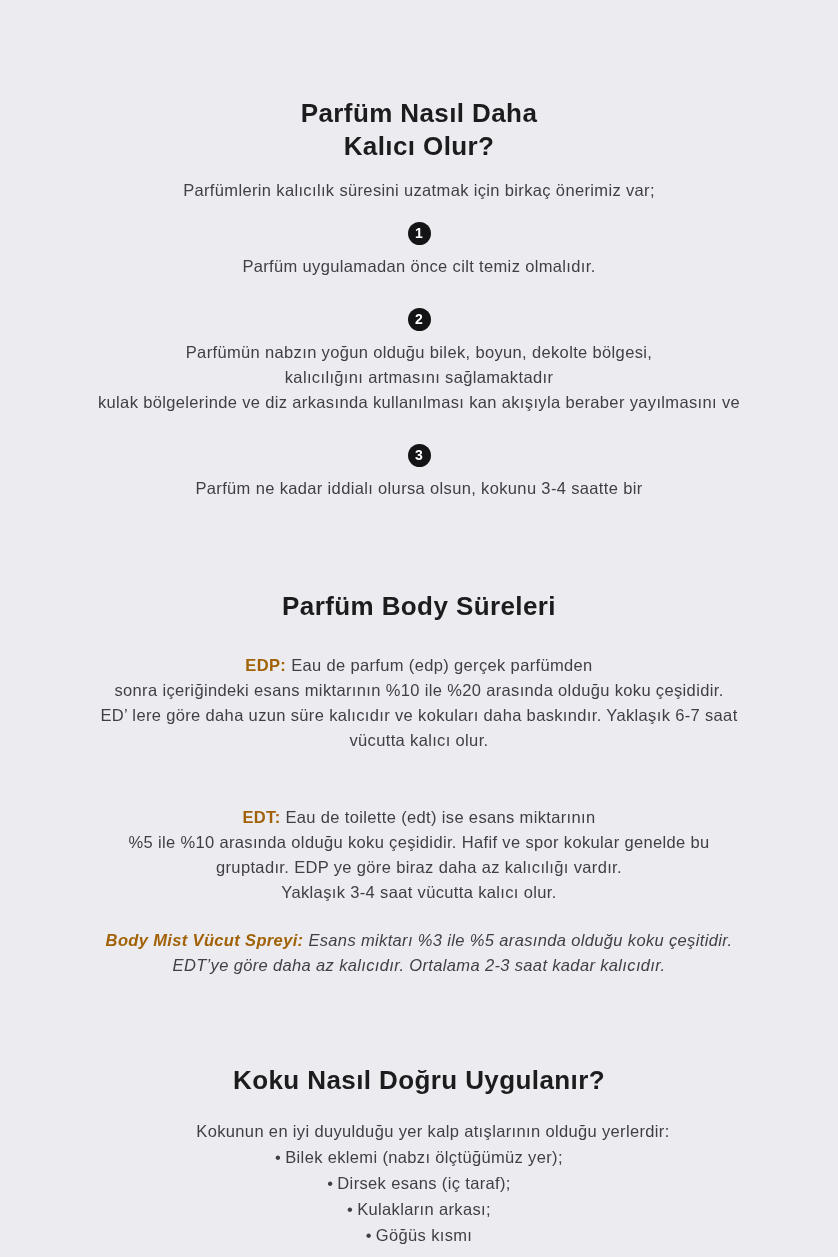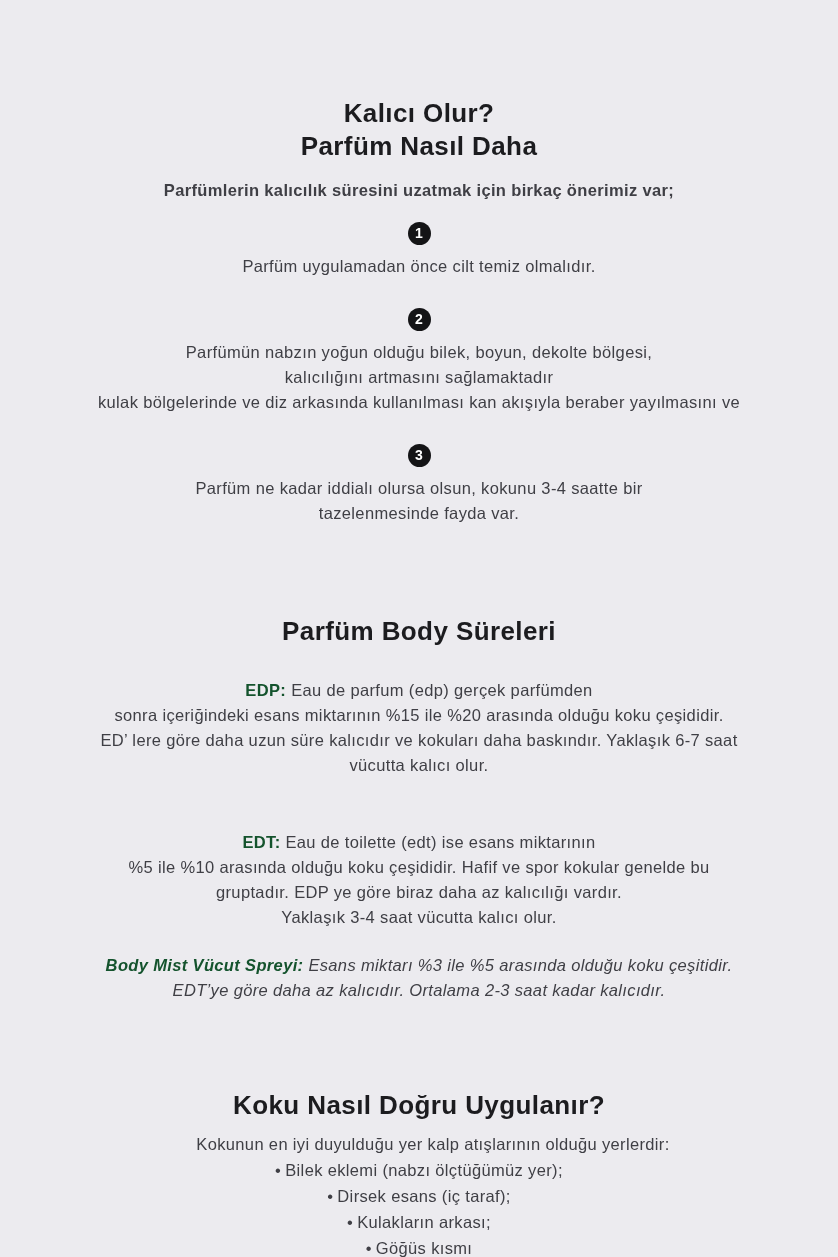--- a/index.html
+++ b/index.html
@@ -25,51 +25,51 @@
     letter-spacing:.4px;
     line-height:33px;
   }
   .tline{display:block;}
   .body-text{
     font-size:16.5px;
     letter-spacing:.35px;
     line-height:25px;
     color:var(--body);
   }
-  .intro{margin-top:15px;font-weight:bold;}
+  .intro{margin-top:15px;}
   .badge{
     display:block;
     width:23px;height:23px;
     margin:19px auto 9px auto;
     border-radius:50%;
     background:var(--badge-bg);
     color:var(--badge-fg);
     font-size:14px;font-weight:700;
     line-height:23px;text-align:center;
   }
   .step + .step .badge{margin-top:29px;}
   .sec-durations-title{margin-top:89px;}
   .para{margin-top:30px;}
   .para-edt{margin-top:52px;}
   .para-mist{margin-top:23px;font-style:italic;}
-  .b{font-weight:700;color:#14532d;}
+  .b{font-weight:700;color:#a16207;}
   .sec-apply-title{margin-top:86px;}
-  .apply-intro{margin-top:10px;padding-left:28px;}
+  .apply-intro{margin-top:22px;padding-left:28px;}
   .bullet-line{line-height:26px;text-align:center;}
   .bullet-marker{margin-right:4px;}
 </style>
 </head>
 <body>
 
 <div class="page">
 
   <section>
     <h1>
+      <span class="tline">Parfüm Nasıl Daha</span>
       <span class="tline">Kalıcı Olur?</span>
-      <span class="tline">Parfüm Nasıl Daha</span>
     </h1>
     <p class="body-text intro">Parfümlerin kalıcılık süresini uzatmak için birkaç önerimiz var;</p>
 
     <div class="step">
       <span class="badge">1</span>
       <div class="body-text">
         <div>Parfüm uygulamadan önce cilt temiz olmalıdır.</div>
       </div>
     </div>
 
@@ -79,31 +79,30 @@
         <div>Parfümün nabzın yoğun olduğu bilek, boyun, dekolte bölgesi,</div>
         <div>kalıcılığını artmasını sağlamaktadır</div>
         <div>kulak bölgelerinde ve diz arkasında kullanılması kan akışıyla beraber yayılmasını ve</div>
       </div>
     </div>
 
     <div class="step">
       <span class="badge">3</span>
       <div class="body-text">
         <div>Parfüm ne kadar iddialı olursa olsun, kokunu 3-4 saatte bir</div>
-        <div>tazelenmesinde fayda var.</div>
       </div>
     </div>
   </section>
 
   <section>
     <h2 class="sec-durations-title">Parfüm Body Süreleri</h2>
 
     <div class="body-text para">
       <div><span class="b">EDP:</span> <span>Eau de parfum (edp) gerçek parfümden</span></div>
-      <div>sonra içeriğindeki esans miktarının %15 ile %20 arasında olduğu koku çeşididir.</div>
+      <div>sonra içeriğindeki esans miktarının %10 ile %20 arasında olduğu koku çeşididir.</div>
       <div>ED’ lere göre daha uzun süre kalıcıdır ve kokuları daha baskındır. Yaklaşık 6-7 saat</div>
       <div>vücutta kalıcı olur.</div>
     </div>
 
     <div class="body-text para para-edt">
       <div><span class="b">EDT:</span> <span>Eau de toilette  (edt) ise esans miktarının</span></div>
       <div>%5 ile %10 arasında olduğu koku çeşididir. Hafif ve spor kokular genelde bu</div>
       <div>gruptadır. EDP ye göre biraz daha az kalıcılığı vardır.</div>
       <div>Yaklaşık 3-4 saat vücutta kalıcı olur.</div>
     </div>

